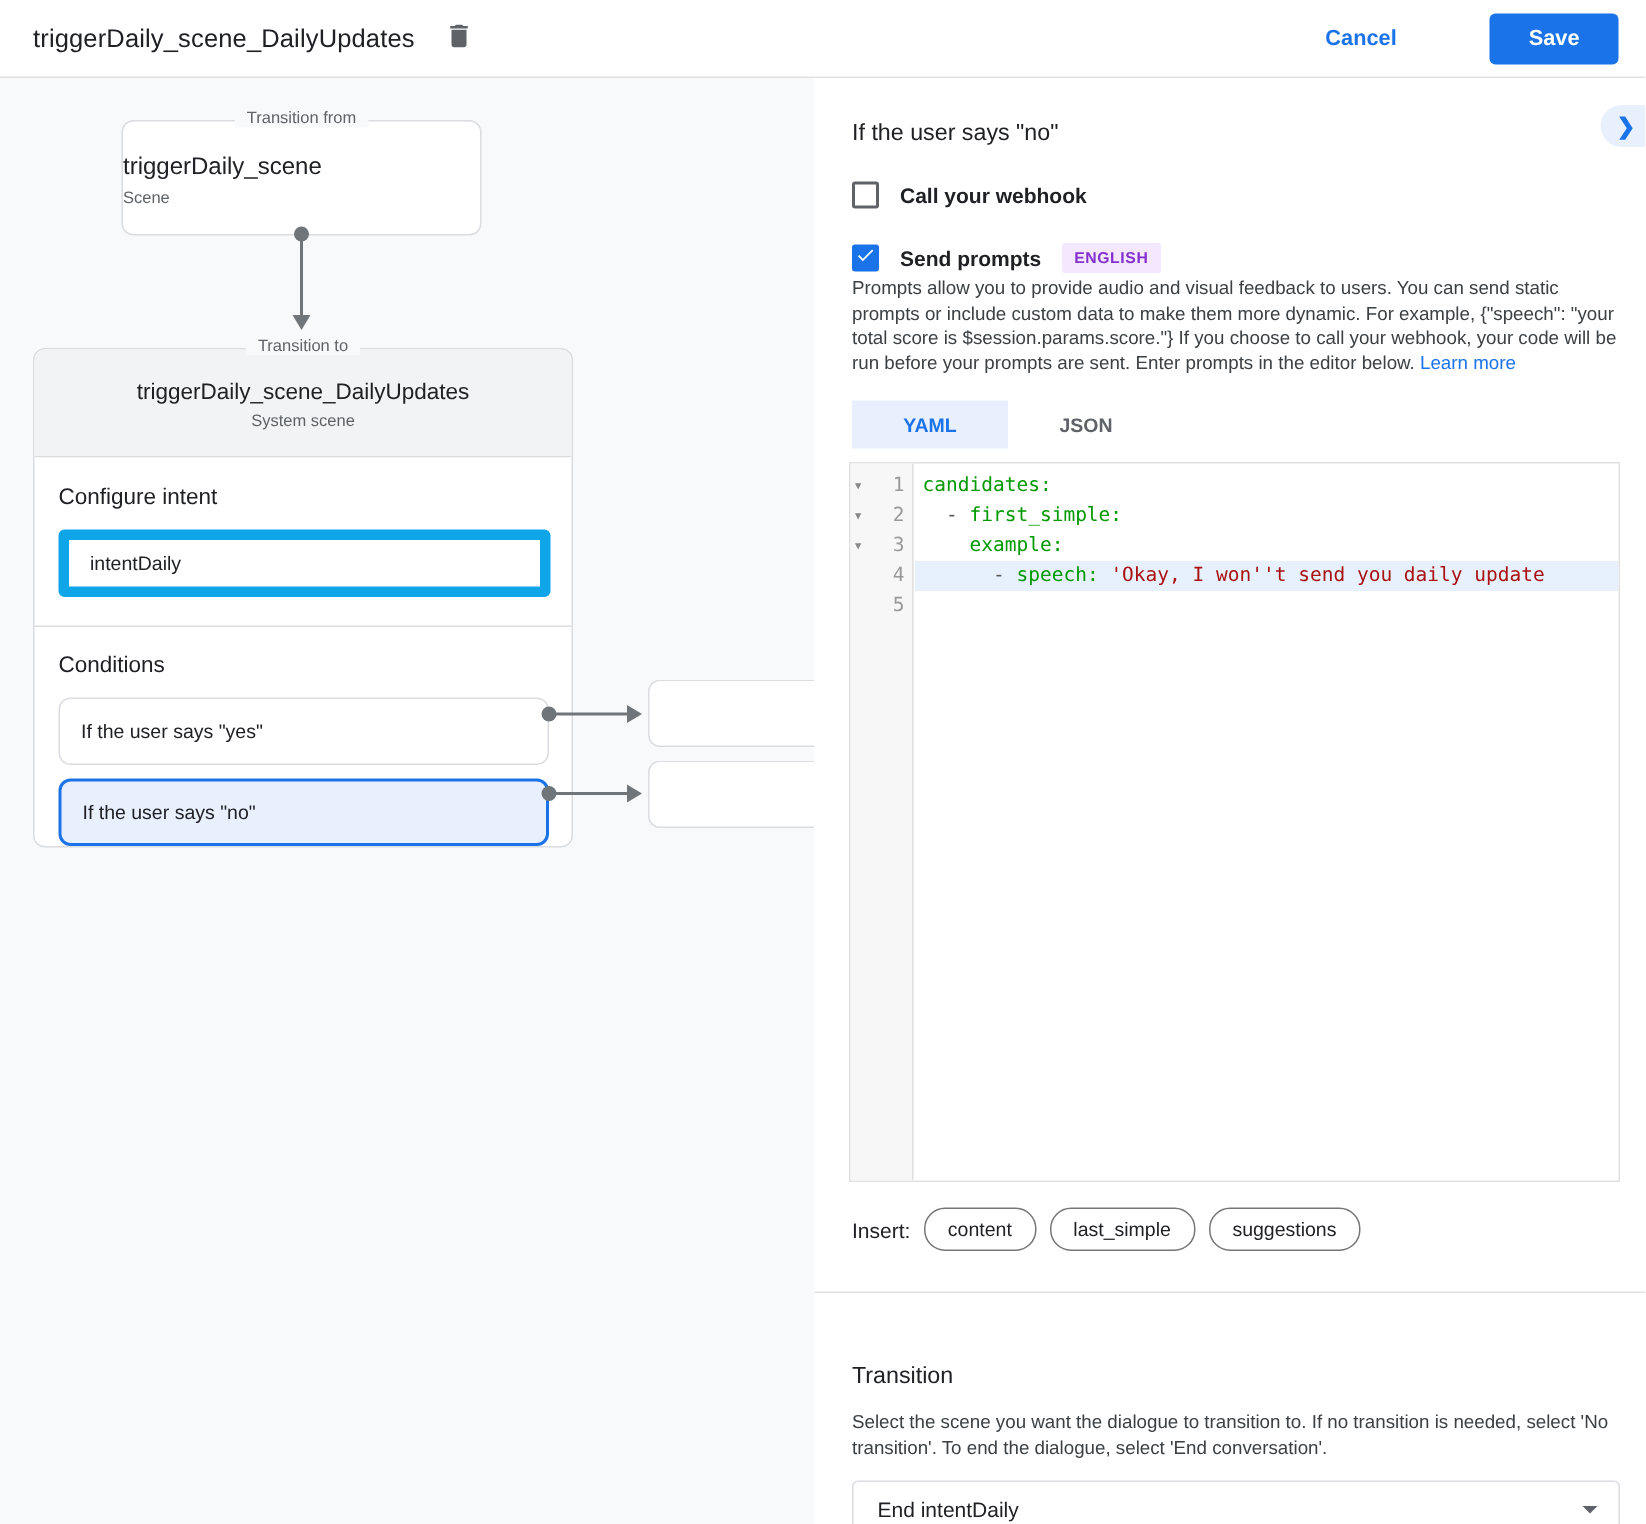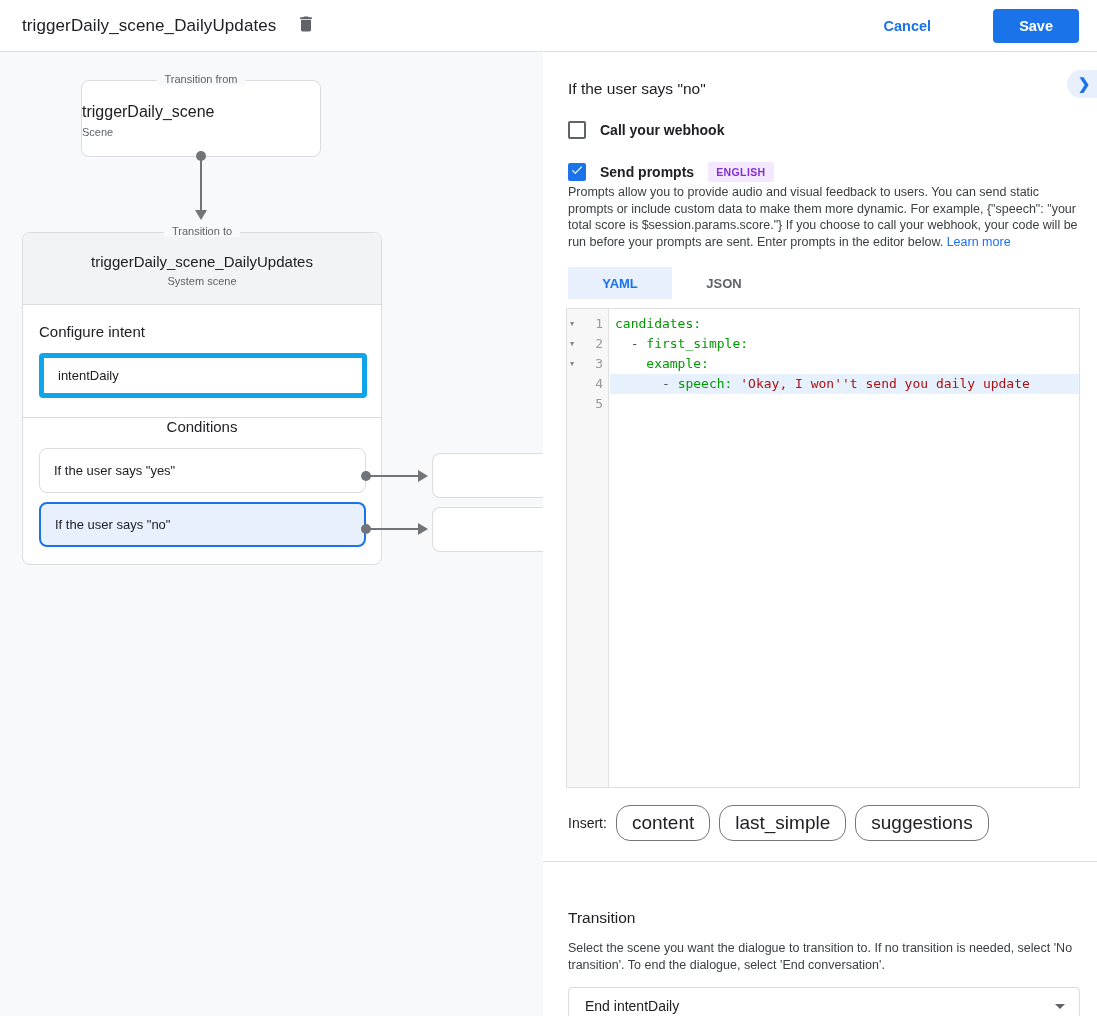--- a/index.html
+++ b/index.html
@@ -27,21 +27,21 @@
   .v-connector-dot { position:absolute; left:196px; top:99px; width:10px; height:10px; border-radius:50%; background:#70757a; z-index:2; }
   .v-connector-line { position:absolute; left:200px; top:106px; width:2px; height:52px; background:#70757a; }
   .v-arrowhead { position:absolute; left:195px; top:158px; width:0; height:0; border-left:6px solid transparent; border-right:6px solid transparent; border-top:10px solid #70757a; }
 
   .to-box { left:22px; top:180px; width:360px; height:333px; }
   .to-header { background:#f1f3f4; border-bottom:1px solid #dadce0; border-radius:8px 8px 0 0; height:72px; text-align:center; }
   .to-title { padding-top:20px; font-size:15px; color:#202124; }
   .to-sub { margin-top:5px; font-size:11px; color:#5f6368; }
   .to-body { padding:18px 16px 0 16px; }
   .section-label { font-size:15px; color:#202124; margin-bottom:13px; }
-  .intent-input { width:328px; height:45px; border:5px solid #0ea5e9; border-radius:4px; background:#fff; display:flex; align-items:center; padding-left:14px; font-size:13px; color:#202124; }
+  .intent-input { width:328px; height:45px; border:7px solid #0ea5e9; border-radius:4px; background:#fff; display:flex; align-items:center; padding-left:14px; font-size:13px; color:#202124; }
   .to-divider { margin-top:19px; border-top:1px solid #dadce0; margin-left:-16px; margin-right:-16px; }
   .cond-row { width:327px; height:45px; border:1px solid #dadce0; border-radius:8px; background:#fff; display:flex; align-items:center; padding-left:14px; font-size:13px; color:#202124; cursor:pointer; }
   .cond-row + .cond-row { margin-top:9px; }
   .cond-row.selected { border:2px solid #1a73e8; background:#e8f0fe; }
 
   .h-dot { position:absolute; width:10px; height:10px; border-radius:50%; background:#70757a; z-index:2; }
   .h-line { position:absolute; height:2px; background:#70757a; }
   .h-arrowhead { position:absolute; width:0; height:0; border-top:6px solid transparent; border-bottom:6px solid transparent; border-left:10px solid #70757a; }
   .stub-box { position:absolute; background:#fff; border:1px solid #dadce0; border-right:none; border-radius:8px 0 0 8px; width:111px; height:45px; }
 
@@ -71,21 +71,21 @@
   .gutter-cell { position:relative; width:43px; flex:none; text-align:right; padding-right:7px; color:#999; }
   .fold-arrow { position:absolute; left:3px; top:0; font-size:7px; color:#888; }
   .code-cell { flex:1; white-space:pre; overflow:hidden; padding-left:5px; color:#202124; }
   .ed-line.active .code-cell { background:#e7f1fe; }
   .tk-key { color:#090; }
   .tk-str { color:#a11; }
   .tk-p { color:#555; }
 
   .insert-row { display:flex; align-items:center; margin-top:17px; }
   .insert-label { font-size:14px; color:#202124; }
-  .chip { margin-left:9px; border:1px solid #747775; border-radius:14px; background:#fff; padding:6px 15px; font-size:19px; color:#202124; cursor:pointer; font-family:inherit; }
+  .chip { margin-left:9px; border:1px solid #747775; border-radius:14px; background:#fff; padding:6px 15px; font-size:13px; color:#202124; cursor:pointer; font-family:inherit; }
 
   .panel-divider { position:absolute; left:0; top:809px; width:554px; border-top:1px solid #e0e0e0; }
 
   .transition-heading { margin-top:48px; font-size:15.5px; color:#202124; }
   .transition-desc { margin-top:13px; font-size:12.5px; line-height:16.5px; color:#3c4043; width:515px; }
   .dropdown { margin-top:14px; width:512px; height:38px; border:1px solid #dadce0; border-radius:4px; background:#fff; display:flex; align-items:center; padding:0 14px 0 16px; font-size:14px; color:#202124; cursor:pointer; }
   .dd-caret { margin-left:auto; width:0; height:0; border-left:5px solid transparent; border-right:5px solid transparent; border-top:5px solid #5f6368; }
 </style>
 </head>
 <body>
@@ -124,21 +124,21 @@
       <div class="to-header">
         <div class="to-title">triggerDaily_scene_DailyUpdates</div>
         <div class="to-sub">System scene</div>
       </div>
       <div class="to-body">
         <div class="section-label">Configure intent</div>
         <div class="intent-input">
           <span>intentDaily</span>
         </div>
         <div class="to-divider"></div>
-        <div class="section-label" style="text-align:center;">Conditions</div>
+        <div class="section-label" style="margin-top:17px;">Conditions</div>
         <div class="cond-row">
           <span>If the user says "yes"</span>
         </div>
         <div class="cond-row selected">
           <span>If the user says "no"</span>
         </div>
       </div>
     </div>
 
     <div class="h-dot" style="left:361px; top:419px;"></div>

